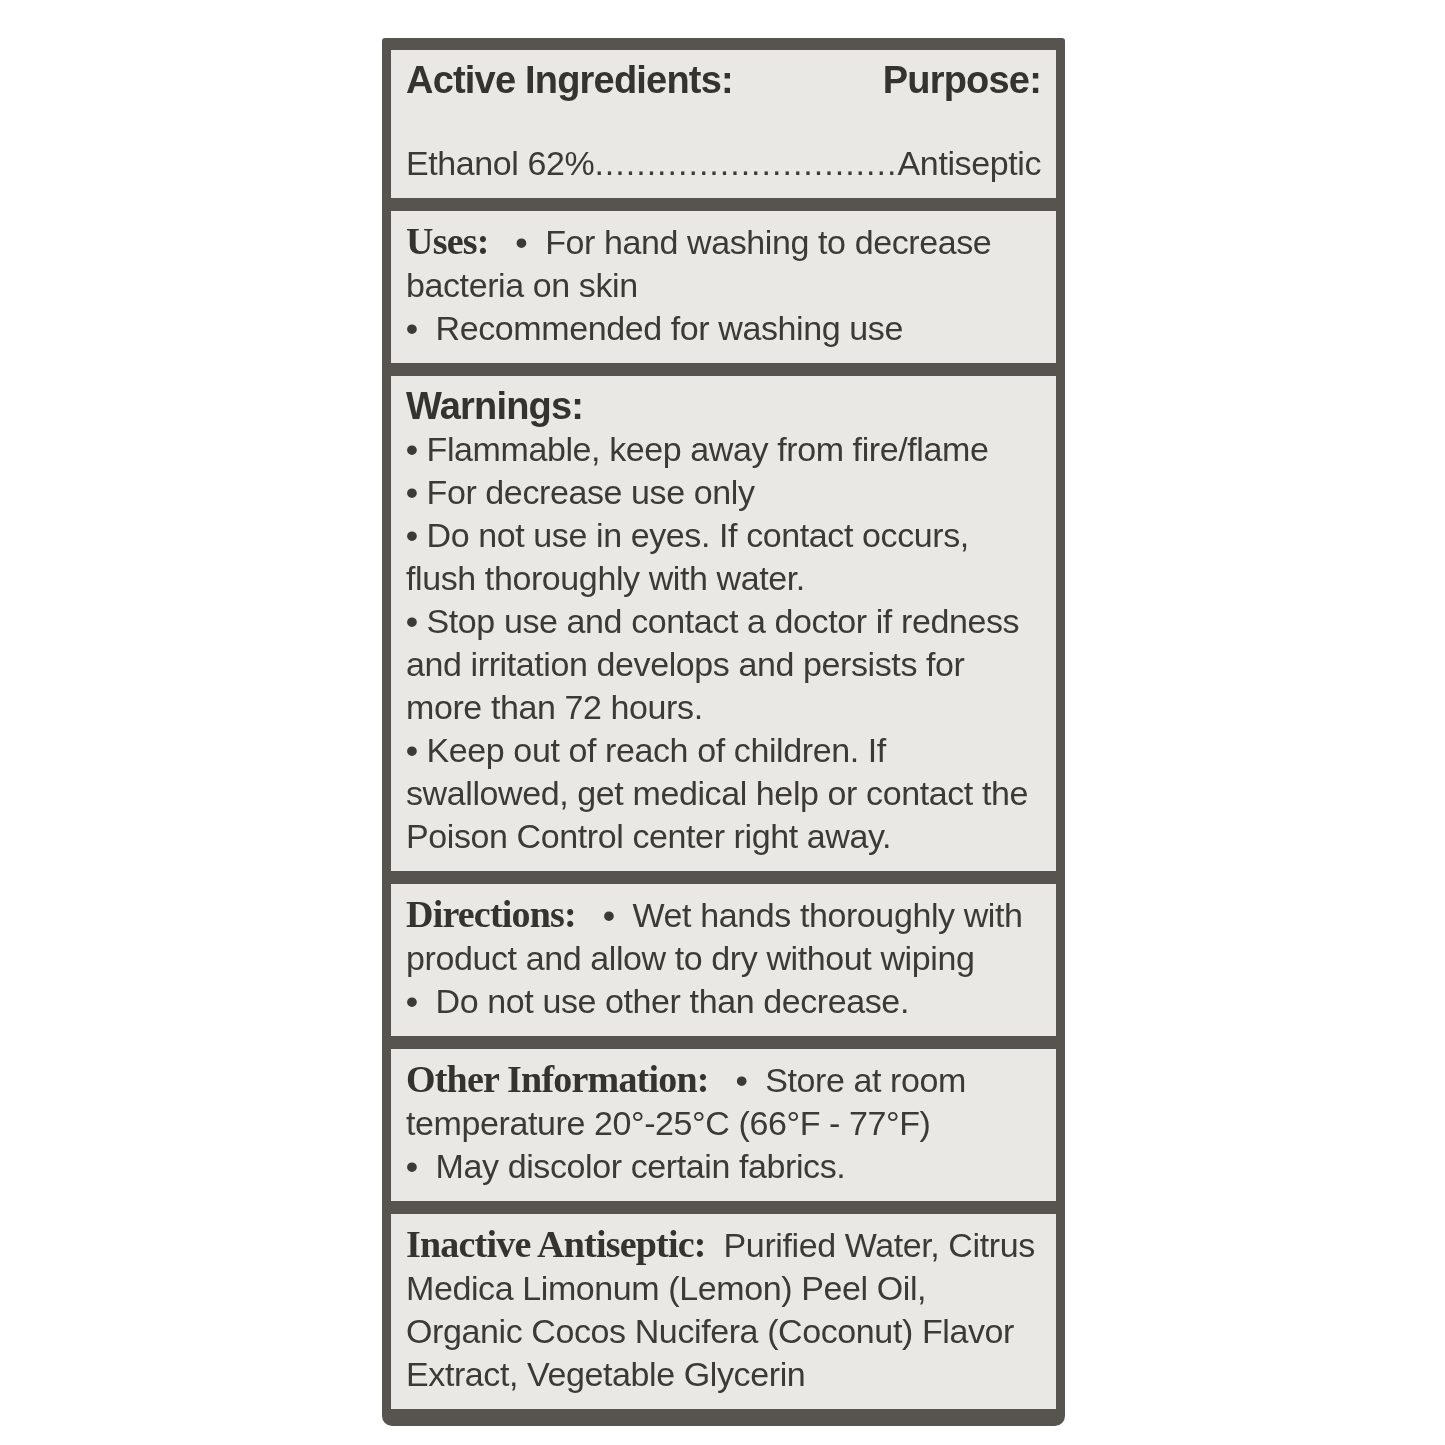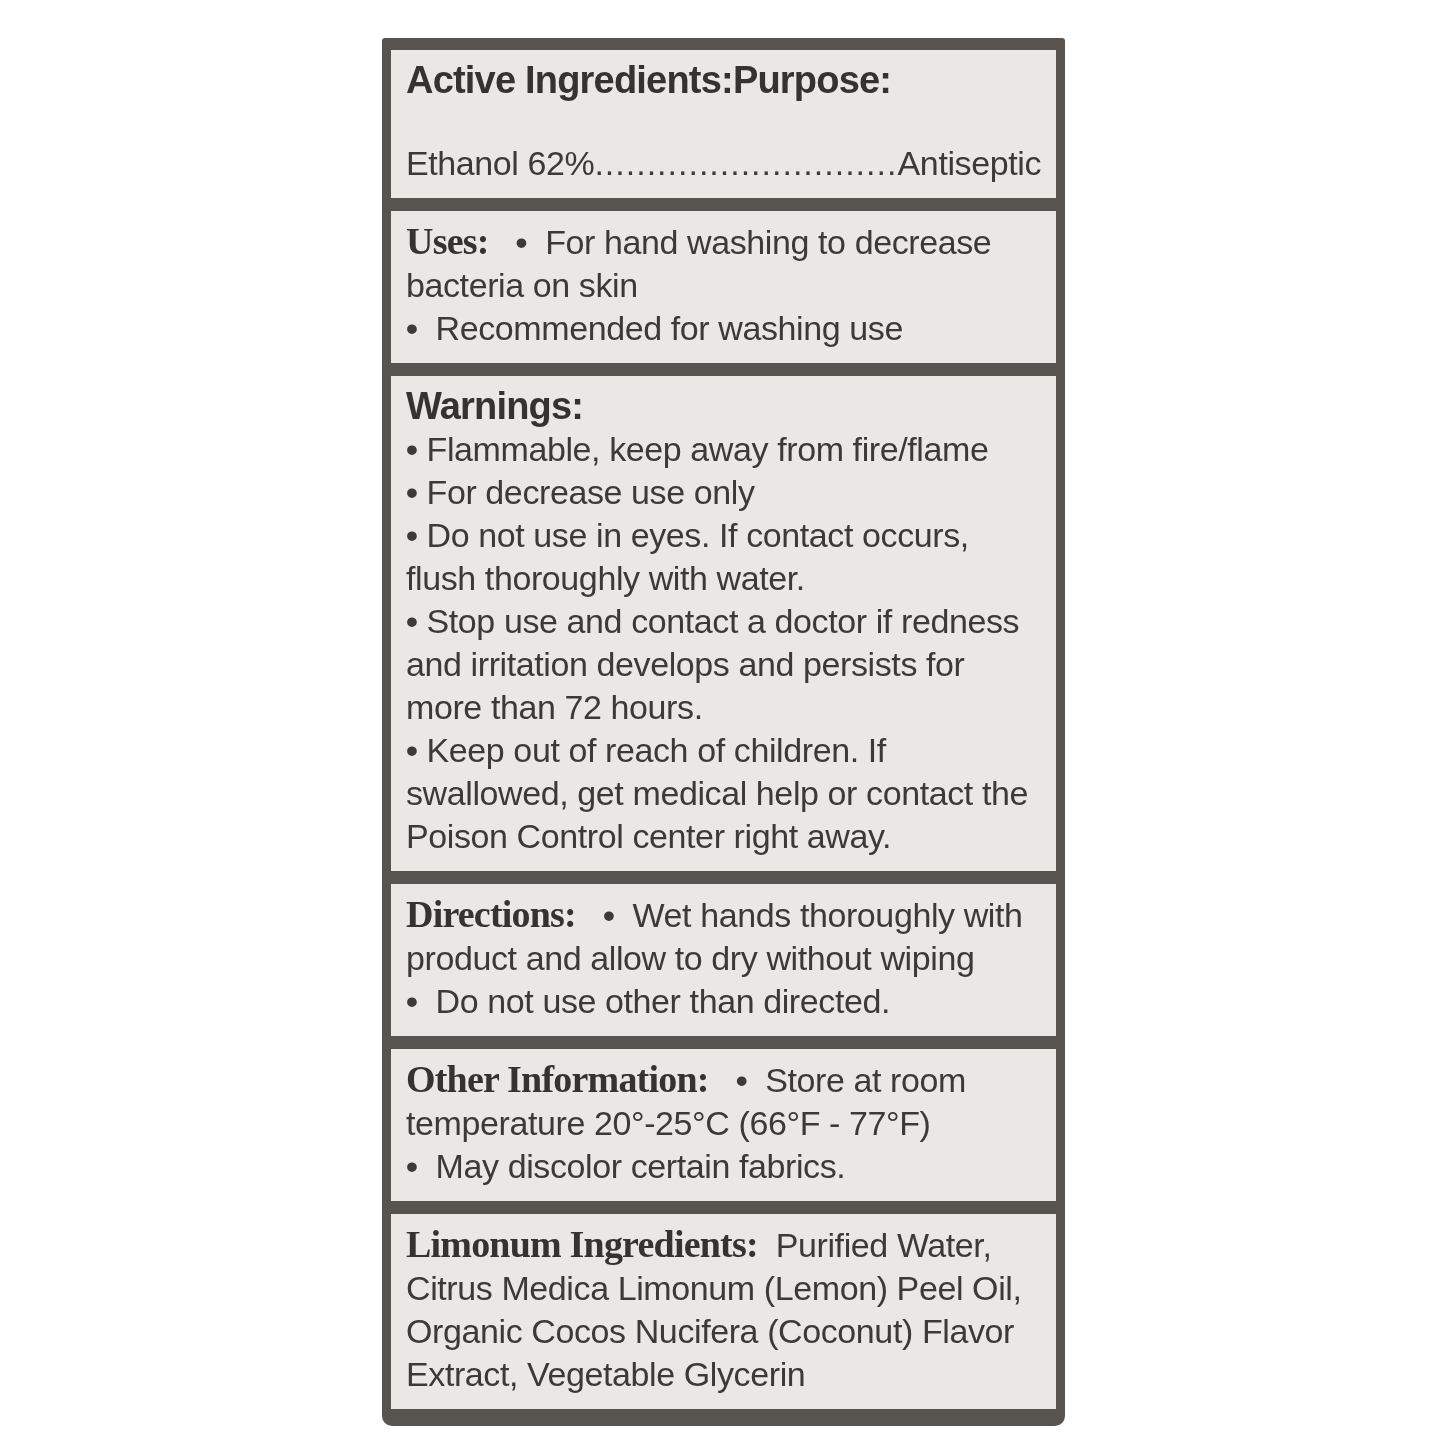--- a/index.html
+++ b/index.html
@@ -43,21 +43,21 @@
     font-size: 38px;
     letter-spacing: -0.8px;
     color: #35332f;
   }
   .b { font-weight: normal; }
   p { margin: 0; }
   .bullet { font-weight: bold; margin-right: 9px; }
   .heading-inline { margin-right: 18px; font-family: Liberation Serif, serif; }
   .active-row-1 {
     display: flex;
-    justify-content: flex-start;
+    justify-content: space-between;
     align-items: baseline;
   }
   .active-row-2 {
     display: flex;
     align-items: flex-end;
     margin-top: 40px;
   }
   .leader-dots {
     flex: 1;
     overflow: hidden;
@@ -121,21 +121,21 @@
     <div class="divider"></div>
 
     <div class="section">
       <p>
         <span class="heading heading-inline">Directions:</span>
         <span class="bullet">•</span>
         <span>Wet hands thoroughly with product and allow to dry without wiping</span>
       </p>
       <p>
         <span class="bullet">•</span>
-        <span>Do not use other than directed.</span>
+        <span>Do not use other than decrease.</span>
       </p>
     </div>
 
     <div class="divider"></div>
 
     <div class="section">
       <p>
         <span class="heading heading-inline">Other Information:</span>
         <span class="bullet">•</span>
         <span>Store at room temperature 20°-25°C (66°F - 77°F)</span>
@@ -143,18 +143,18 @@
       <p>
         <span class="bullet">•</span>
         <span>May discolor certain fabrics.</span>
       </p>
     </div>
 
     <div class="divider"></div>
 
     <div class="section">
       <p>
-        <span class="heading heading-inline">Limonum Ingredients:</span><span>Purified Water, Citrus Medica Limonum (Lemon) Peel Oil, Organic Cocos Nucifera (Coconut) Flavor Extract, Vegetable Glycerin</span>
+        <span class="heading heading-inline">Inactive Antiseptic:</span><span>Purified Water, Citrus Medica Limonum (Lemon) Peel Oil, Organic Cocos Nucifera (Coconut) Flavor Extract, Vegetable Glycerin</span>
       </p>
     </div>
 
   </div>
 </div>
 
 </body></html>

